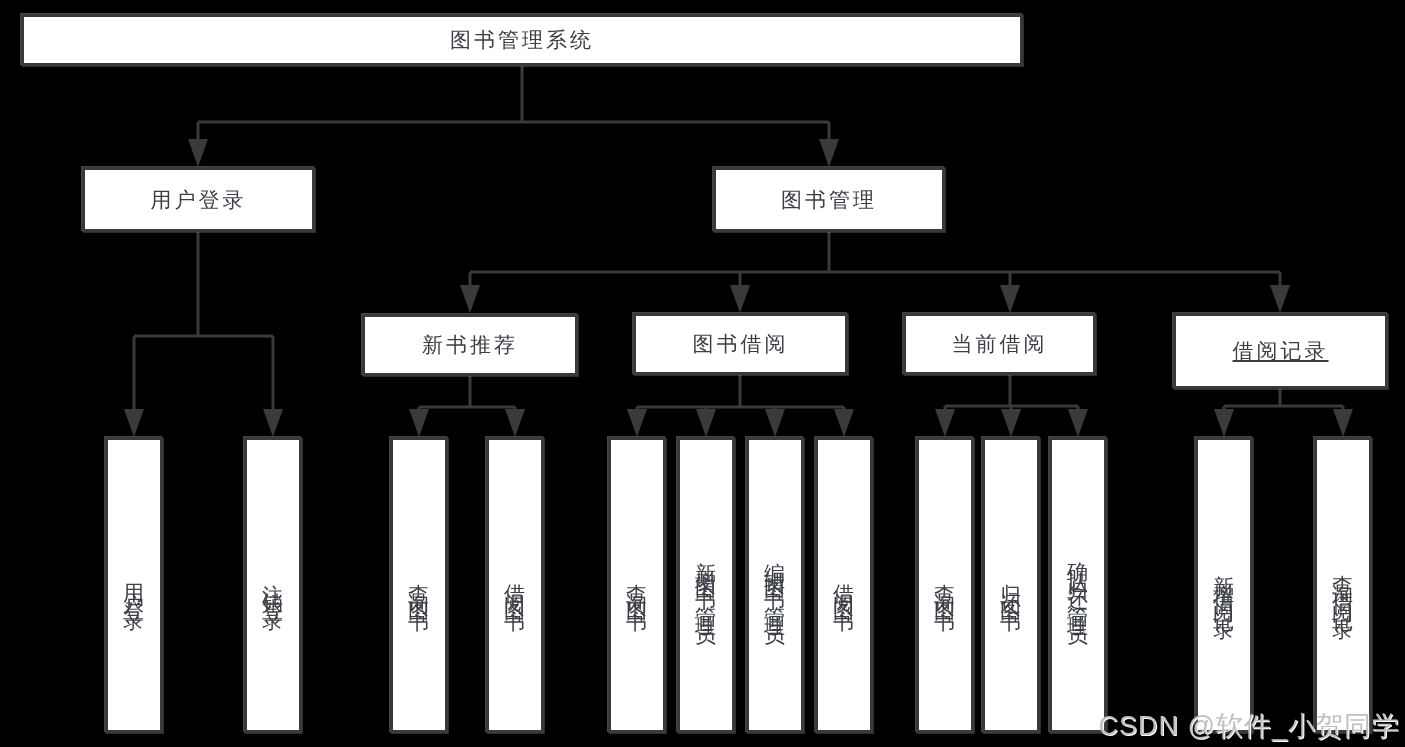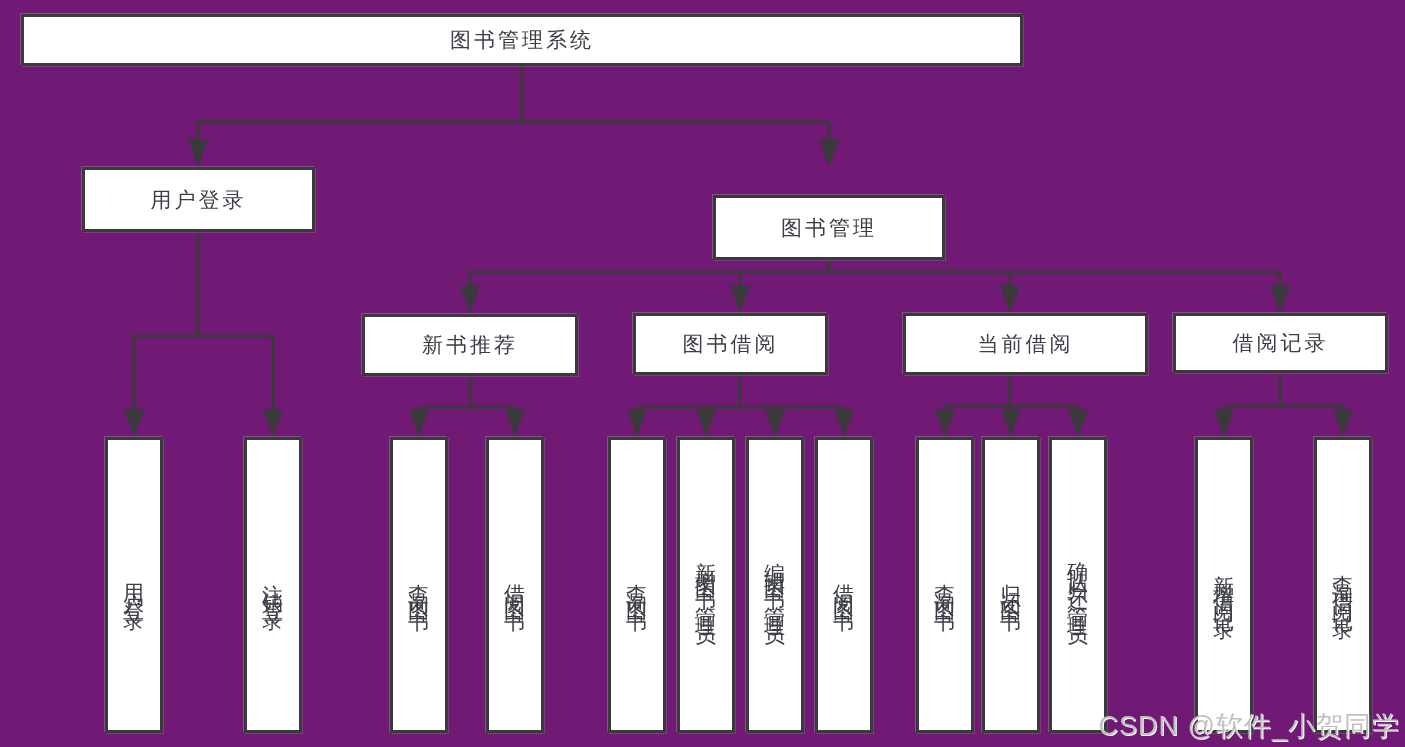--- a/index.html
+++ b/index.html
@@ -3,21 +3,21 @@
 <meta charset="utf-8">
 <style>
   * { margin: 0; padding: 0; box-sizing: border-box; }
   html, body { background: #ffffff; }
   body { font-family: "Liberation Sans", sans-serif; }
 
   .canvas {
     position: relative;
     width: 1405px;
     height: 747px;
-    background: #701a75;
+    background: #000000;
     overflow: hidden;
   }
 
   .connectors {
     position: absolute;
     left: 0; top: 0;
     width: 1405px; height: 747px;
   }
 
   .box {
@@ -108,34 +108,34 @@
     </g>
   </svg>
 
   <div class="box h" style="left:21px; top:14px; width:1002px; height:52px;">
     <span>图书管理系统</span>
   </div>
 
   <div class="box h" style="left:82px; top:167px; width:233px; height:65px;">
     <span>用户登录</span>
   </div>
-  <div class="box h" style="left:713px; top:167px; width:232px; height:65px;margin-top:28px;">
+  <div class="box h" style="left:713px; top:167px; width:232px; height:65px;">
     <span>图书管理</span>
   </div>
 
   <div class="box h" style="left:362px; top:314px; width:216px; height:62px;">
     <span>新书推荐</span>
   </div>
-  <div class="box h" style="left:633px; top:313px; width:195px; height:62px;">
+  <div class="box h" style="left:633px; top:313px; width:215px; height:62px;">
     <span>图书借阅</span>
   </div>
-  <div class="box h" style="left:903px; top:313px; width:245px; height:62px;">
+  <div class="box h" style="left:903px; top:313px; width:193px; height:62px;">
     <span>当前借阅</span>
   </div>
-  <div class="box h" style="left:1173px; top:313px; width:215px; height:60px;">
+  <div class="box h" style="left:1173px; top:313px; width:215px; height:76px;text-decoration:underline;">
     <span>借阅记录</span>
   </div>
 
   <div class="box v" style="left:105px;">
     <span>用户登录</span>
   </div>
   <div class="box v" style="left:244px;">
     <span>注销登录</span>
   </div>
 

